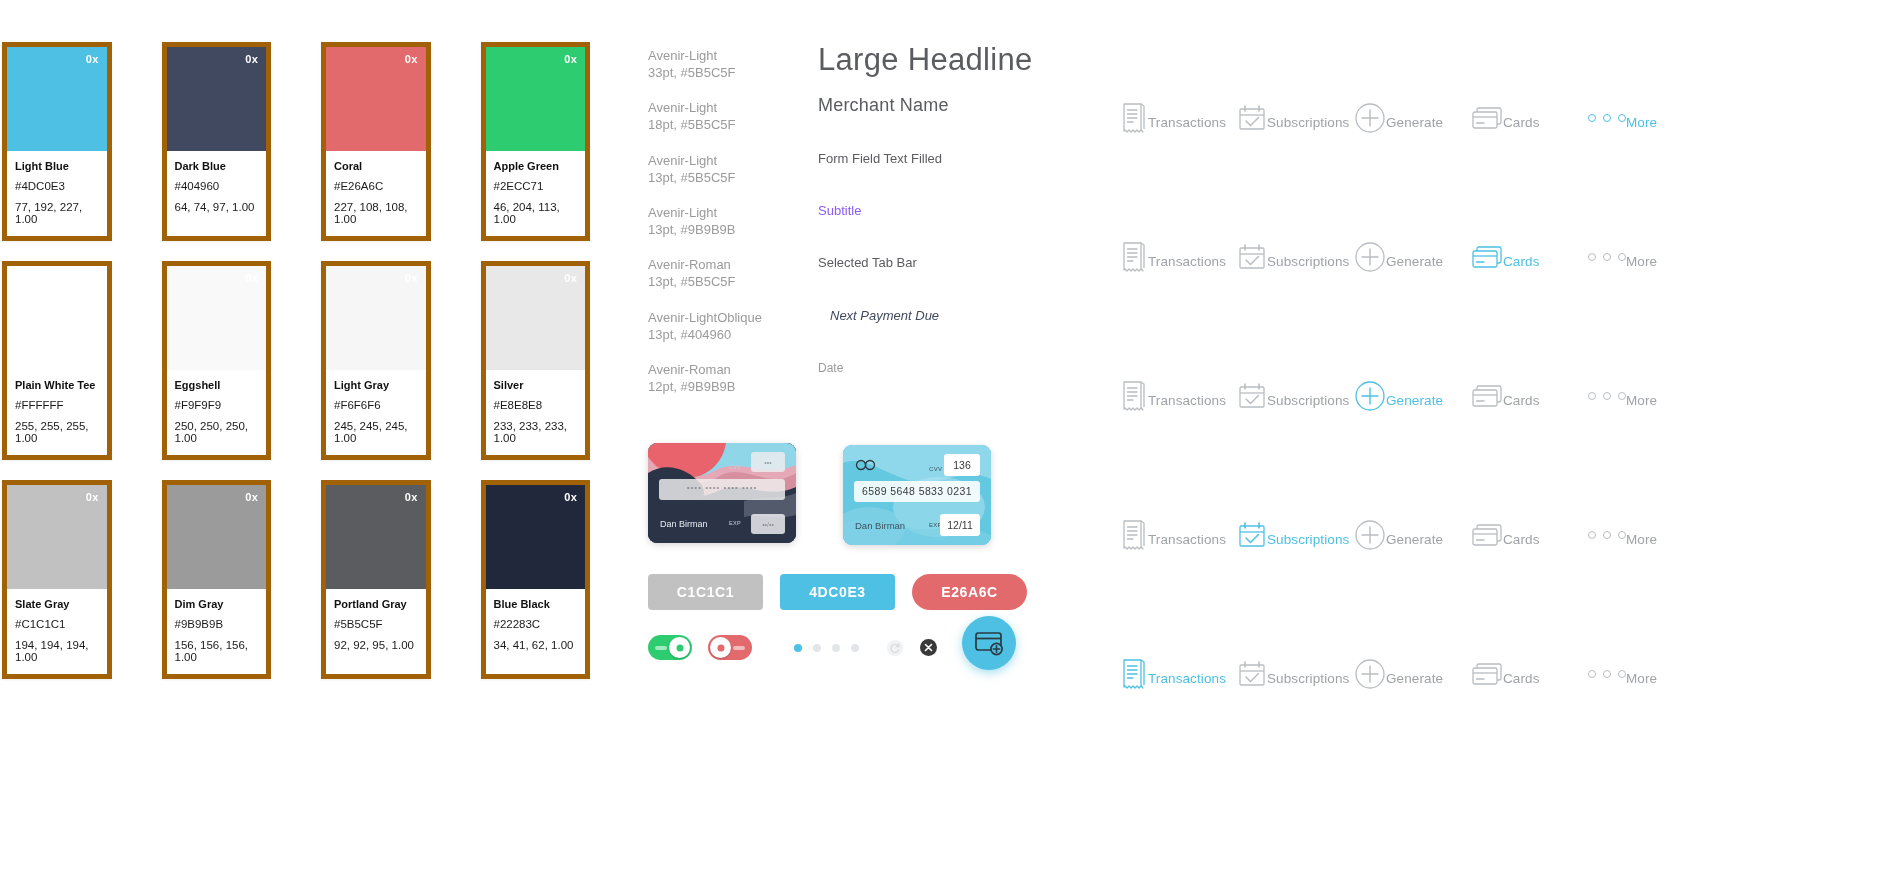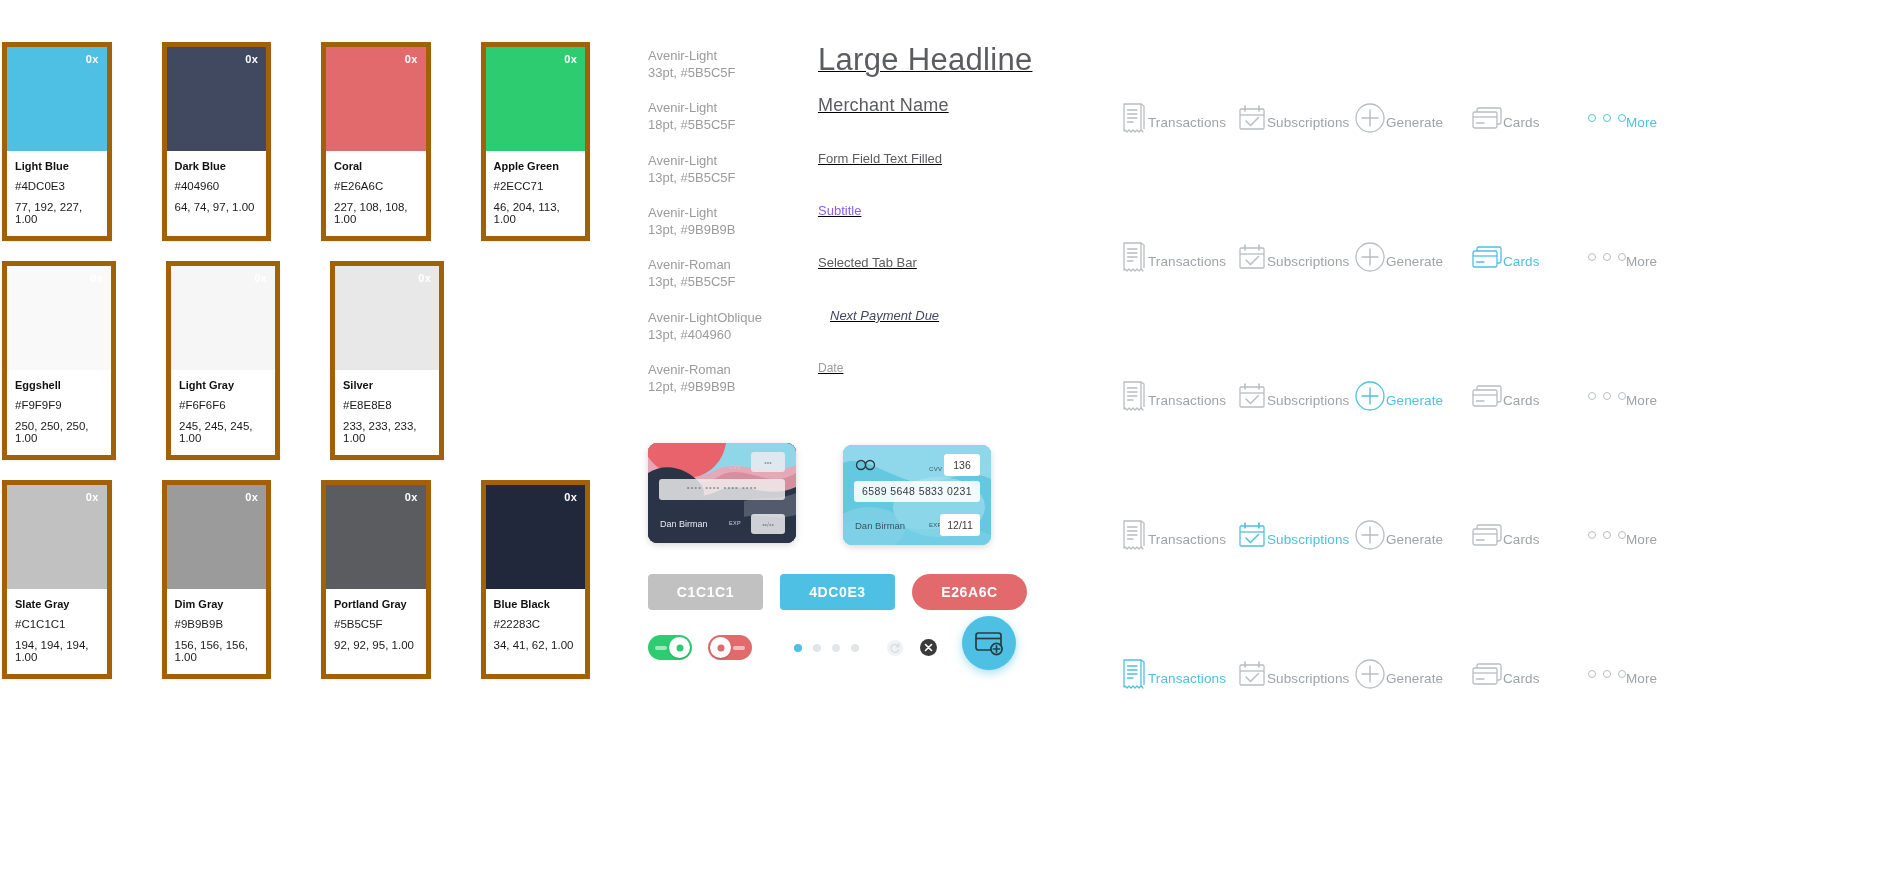--- a/index.html
+++ b/index.html
@@ -89,21 +89,20 @@
     width: 160px;
     flex: none;
     color: #9b9b9b;
     font-size: 13px;
     line-height: 1.32;
     padding-top: 3px;
   }
   .type-sample {
     flex: 1;
     padding-left: 10px;
-    text-decoration: underline;
   }
   .s-headline   { font-size: 31px; color: #5B5C5F; font-weight: 300; letter-spacing: 0.3px; line-height: 1.0; }
   .s-merchant   { font-size: 18px; color: #5B5C5F; font-weight: 300; letter-spacing: 0.2px; line-height: 1.0; }
   .s-formfield  { font-size: 13px; color: #5B5C5F; font-weight: 300; line-height: 1.0; }
   .s-subtitle   { font-size: 13px; color: #8b5cf6; font-weight: 300; line-height: 1.0; }
   .s-tabbar     { font-size: 13px; color: #5B5C5F; font-weight: 400; line-height: 1.0; }
   .s-nextpay    { font-size: 13px; color: #404960; font-weight: 300; font-style: italic; line-height: 1.0; padding-left: 12px; }
   .s-date       { font-size: 12px; color: #9B9B9B; font-weight: 400; line-height: 1.0; }
 
   
@@ -391,20 +390,30 @@
           <span class="swatch-count">0x</span>
         </div>
         <div class="swatch-meta">
           <div class="swatch-name">Apple Green</div>
           <div class="swatch-hex">#2ECC71</div>
           <div class="swatch-rgba">46, 204, 113, 1.00</div>
         </div>
       </div>
     </div>
     <div class="swatch-row">
+      <div class="swatch-card">
+        <div class="swatch-chip" style="background:#FFFFFF">
+          <span class="swatch-count">0x</span>
+        </div>
+        <div class="swatch-meta">
+          <div class="swatch-name">Plain White Tee</div>
+          <div class="swatch-hex">#FFFFFF</div>
+          <div class="swatch-rgba">255, 255, 255, 1.00</div>
+        </div>
+      </div>
       <div class="swatch-card">
         <div class="swatch-chip" style="background:#F9F9F9">
           <span class="swatch-count">0x</span>
         </div>
         <div class="swatch-meta">
           <div class="swatch-name">Eggshell</div>
           <div class="swatch-hex">#F9F9F9</div>
           <div class="swatch-rgba">250, 250, 250, 1.00</div>
         </div>
       </div>

